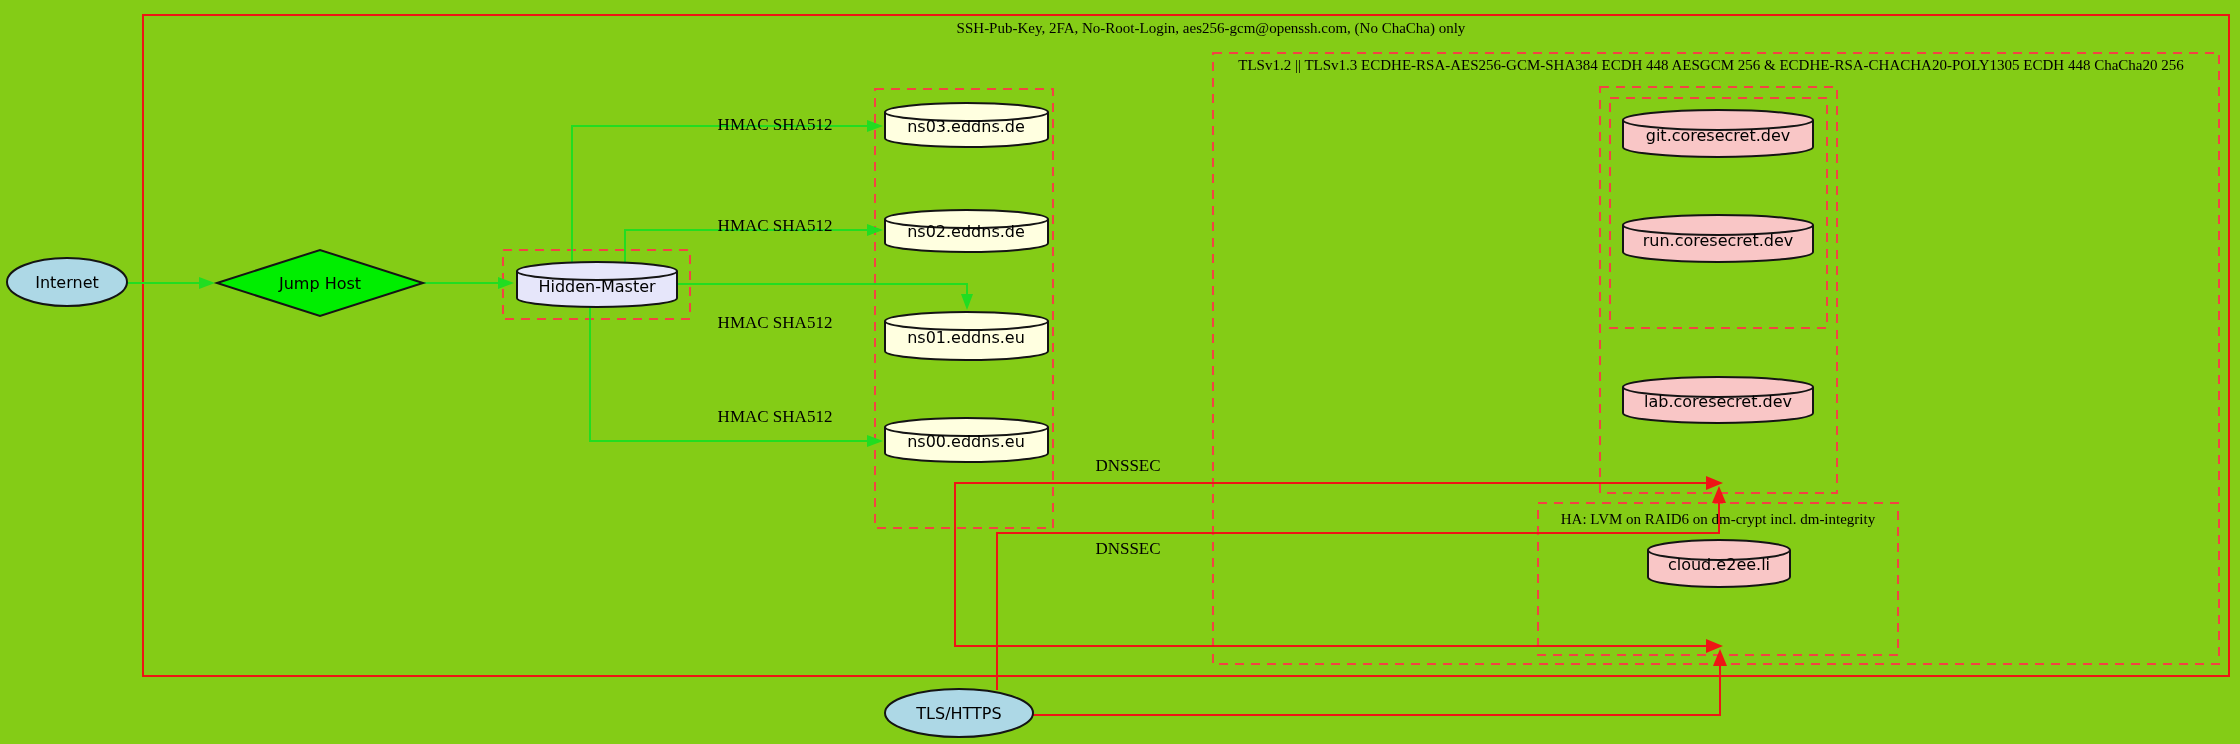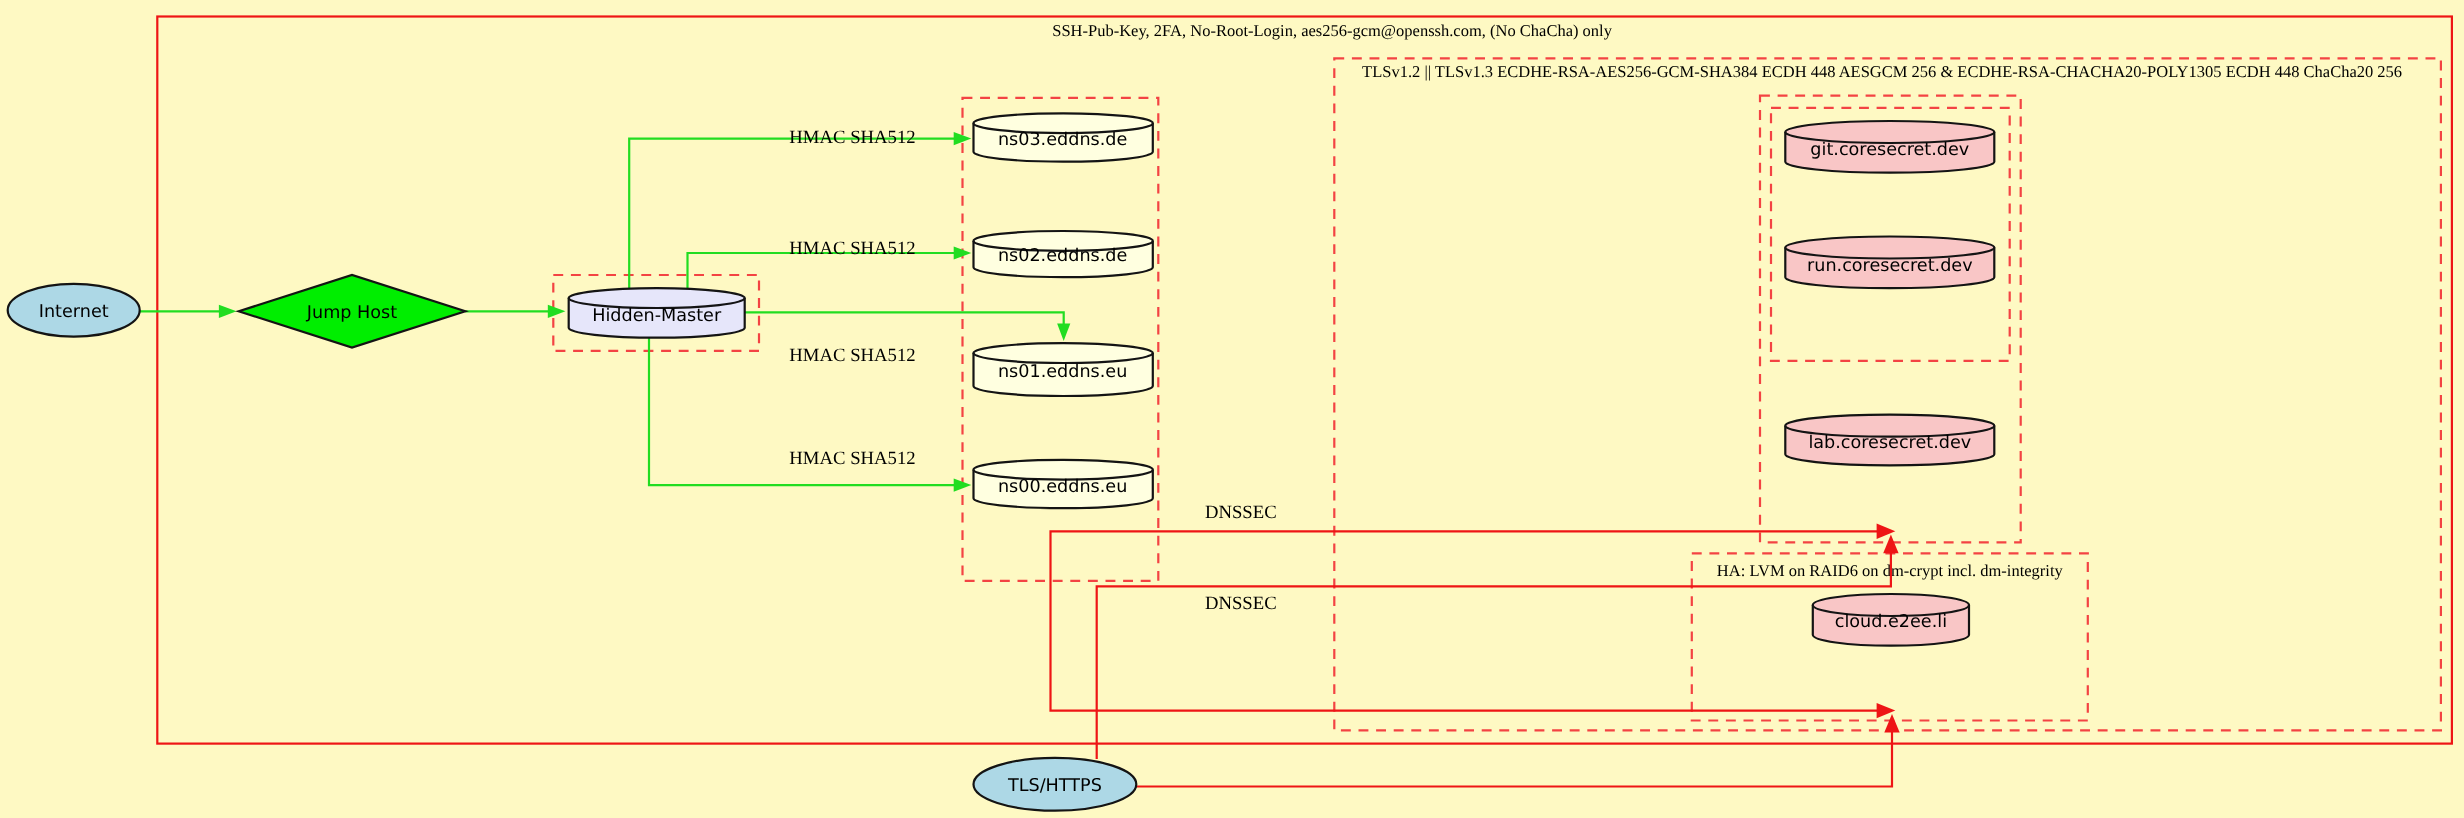--- a/index.html
+++ b/index.html
@@ -1,16 +1,16 @@
 <!DOCTYPE html>
 <html><head>
 <meta charset="utf-8">
 <style>
   html,body{margin:0;padding:0;background:#ffffff;}
-  .stage{position:relative;width:2240px;height:744px;background:#fef9c3;overflow:hidden;}
+  .stage{position:relative;width:2240px;height:744px;background:#84cc16;overflow:hidden;}
   svg{display:block;}
   .node-label{font-family:"DejaVu Sans","Liberation Sans",sans-serif;font-size:16px;fill:#000;text-anchor:middle;}
   .edge-label{font-family:"Liberation Serif","DejaVu Serif",serif;font-size:17px;fill:#000;text-anchor:middle;}
   .cluster-label{font-family:"Liberation Serif","DejaVu Serif",serif;font-size:15px;fill:#000;text-anchor:middle;}
   .cyl,.shape{stroke:#141414;stroke-width:2;}
   .lid{fill:none;stroke:#141414;stroke-width:2;}
   .cluster{fill:none;stroke:#f34343;stroke-width:2;stroke-dasharray:9 7;}
   .outerbox{fill:none;stroke:#ee1515;stroke-width:2;}
   .gedge{fill:none;stroke:#21dd21;stroke-width:2;}
   .garrow{fill:#21dd21;stroke:none;}

